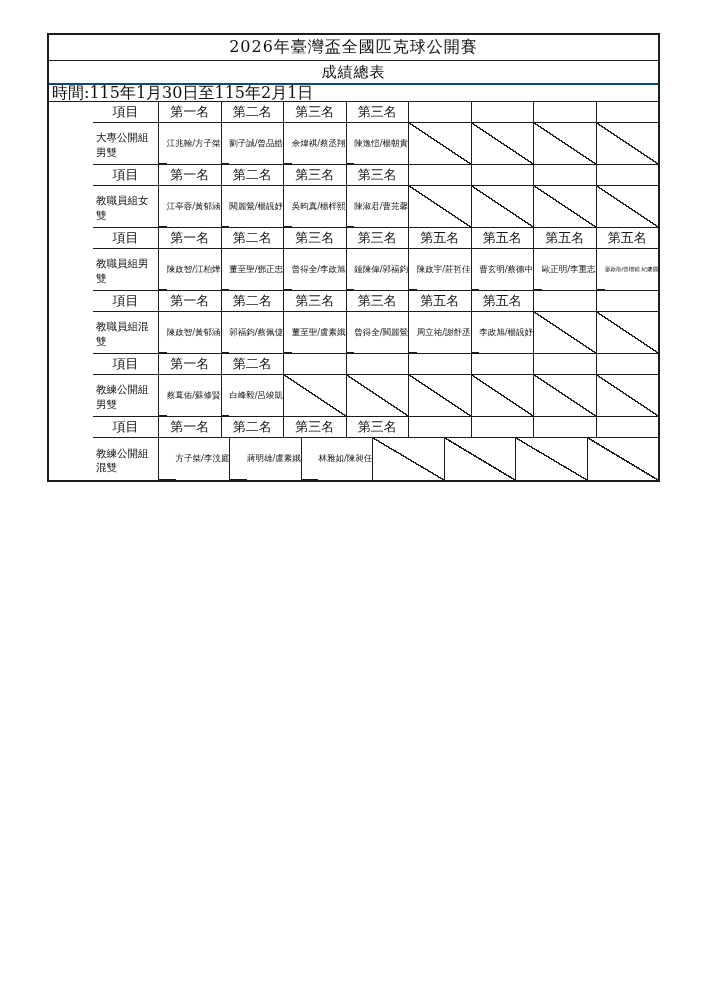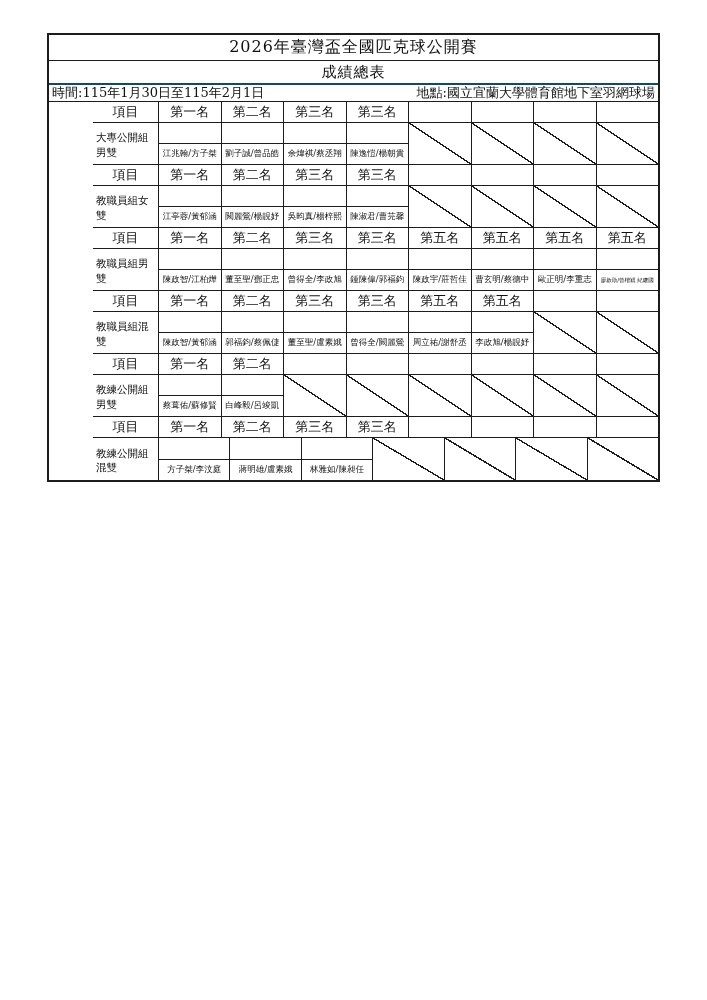--- a/index.html
+++ b/index.html
@@ -31,21 +31,21 @@
   .subtitle-row {
     height:24px;
     display:flex; align-items:center; justify-content:center;
     font-size:15px;
     border-bottom:2px solid #0c4a6e;
     letter-spacing:1px;
   }
   .info-row {
     height:17px;
     display:flex; align-items:center; justify-content:space-between;
-    font-size:13px;
+    font-size:16px;
     border-bottom:1px solid #1c1c1c;
     padding:0 3px;
   }
   
   .row { display:flex; border-bottom:1px solid #1c1c1c;margin-left:44px; }
   .section:last-child .body-row { border-bottom:none; }
   .hdr-row { height:21px; }
   .body-row { height:42px; }
   .cell, .col {
     border-right:1px solid #1c1c1c;
@@ -57,21 +57,21 @@
   .item-cell, .rank-cell {
     display:flex; align-items:center; justify-content:center;
     font-size:13px;
   }
   .label-cell {
     font-size:10.5px;
     line-height:1.35;
     padding:2px 1px 0 3px;
     display:flex; align-items:center;
   }
-  .winner-col { display:flex; flex-direction:column; }
+  .winner-col { display:flex; flex-direction:row; }
   .empty-sub { flex:1 1 0; border-bottom:1px solid #1c1c1c; }
   .name-sub {
     flex:1 1 0;
     display:flex; align-items:center; justify-content:center;
     font-size:8.5px;
     white-space:nowrap;
   }
   .name-sub.tiny { font-size:5.5px; }
   .diag-col {
     background:linear-gradient(to top right,
@@ -83,21 +83,20 @@
 </style>
 </head>
 <body>
 
 <div class="page">
   <div class="sheet">
     <div class="title-row">2026年臺灣盃全國匹克球公開賽</div>
     <div class="subtitle-row">成績總表</div>
     <div class="info-row">
       <span>時間:115年1月30日至115年2月1日</span>
-      <span>地點:國立宜蘭大學體育館地下室羽網球場</span>
     </div>
     <div id="results-table">
         <div class="section">
           <div class="row hdr-row">
             <div class="cell item-cell">項目</div>
             <div class="cell rank-cell">第一名</div>
             <div class="cell rank-cell">第二名</div>
             <div class="cell rank-cell">第三名</div>
             <div class="cell rank-cell">第三名</div>
             <div class="cell rank-cell"></div>

